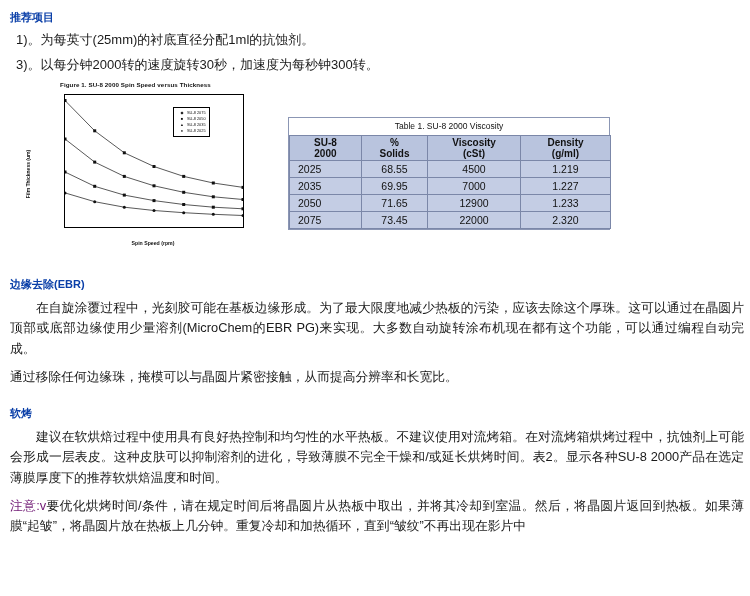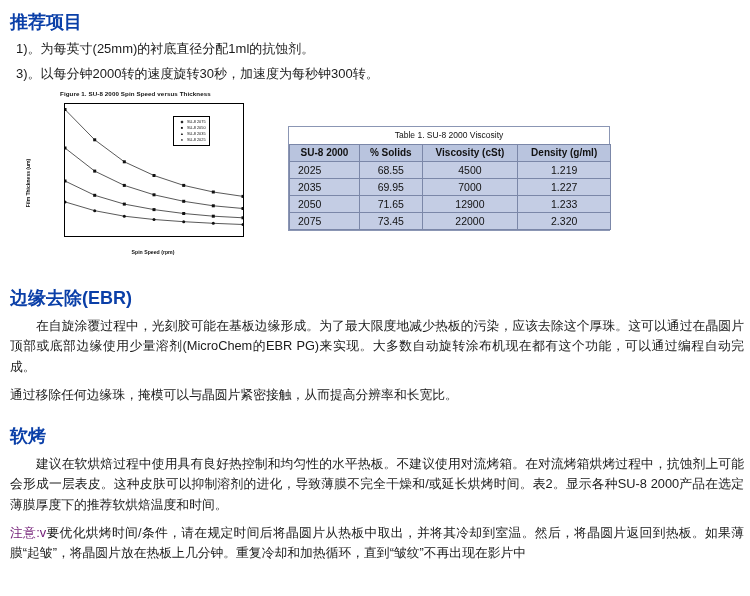--- a/index.html
+++ b/index.html
@@ -18,21 +18,21 @@
   .page {
     position: relative;
     width: 750px;
     height: 596px;
     padding: 8px 6px 0 6px;
     box-sizing: border-box;
   }
   .h-blue {
     color: #0a3fa8;
     font-weight: bold;
-    font-size: 18px;
+    font-size: 11px;
     margin: 2px 0 6px 4px;
   }
   .body-line {
     margin: 0 0 6px 10px;
     line-height: 1.45;
     font-size: 13px;
   }
   .para {
     margin: 0 0 8px 4px;
     line-height: 1.6;
@@ -139,21 +139,21 @@
     padding: 3px 0 4px 0;
   }
   table.visc {
     border-collapse: collapse;
     width: 322px;
     background: #c4cde4;
     font-size: 10.5px;
   }
   table.visc td, table.visc th {
     border: 1px solid #7b87a8;
-    padding: 1px 4px;
+    padding: 1px 12px;
     text-align: center;
     color: #111;
     font-weight: normal;
     height: 14px;
   }
   table.visc thead th {
     background: #b9c4de;
     font-weight: bold;
     font-size: 10px;
   }

